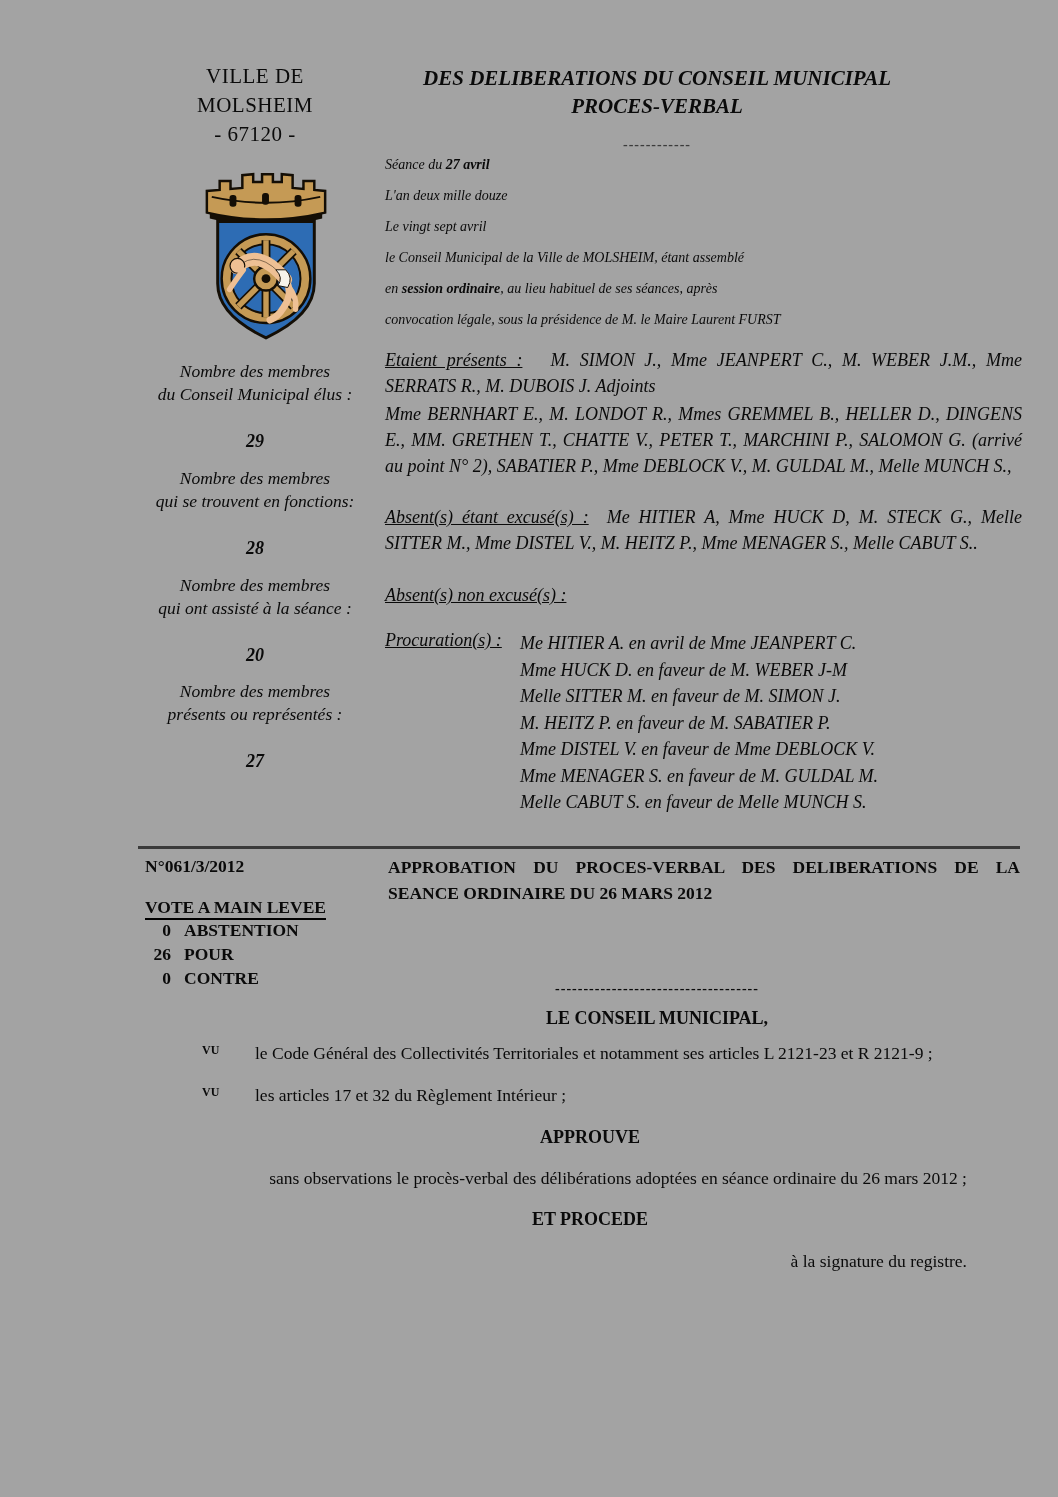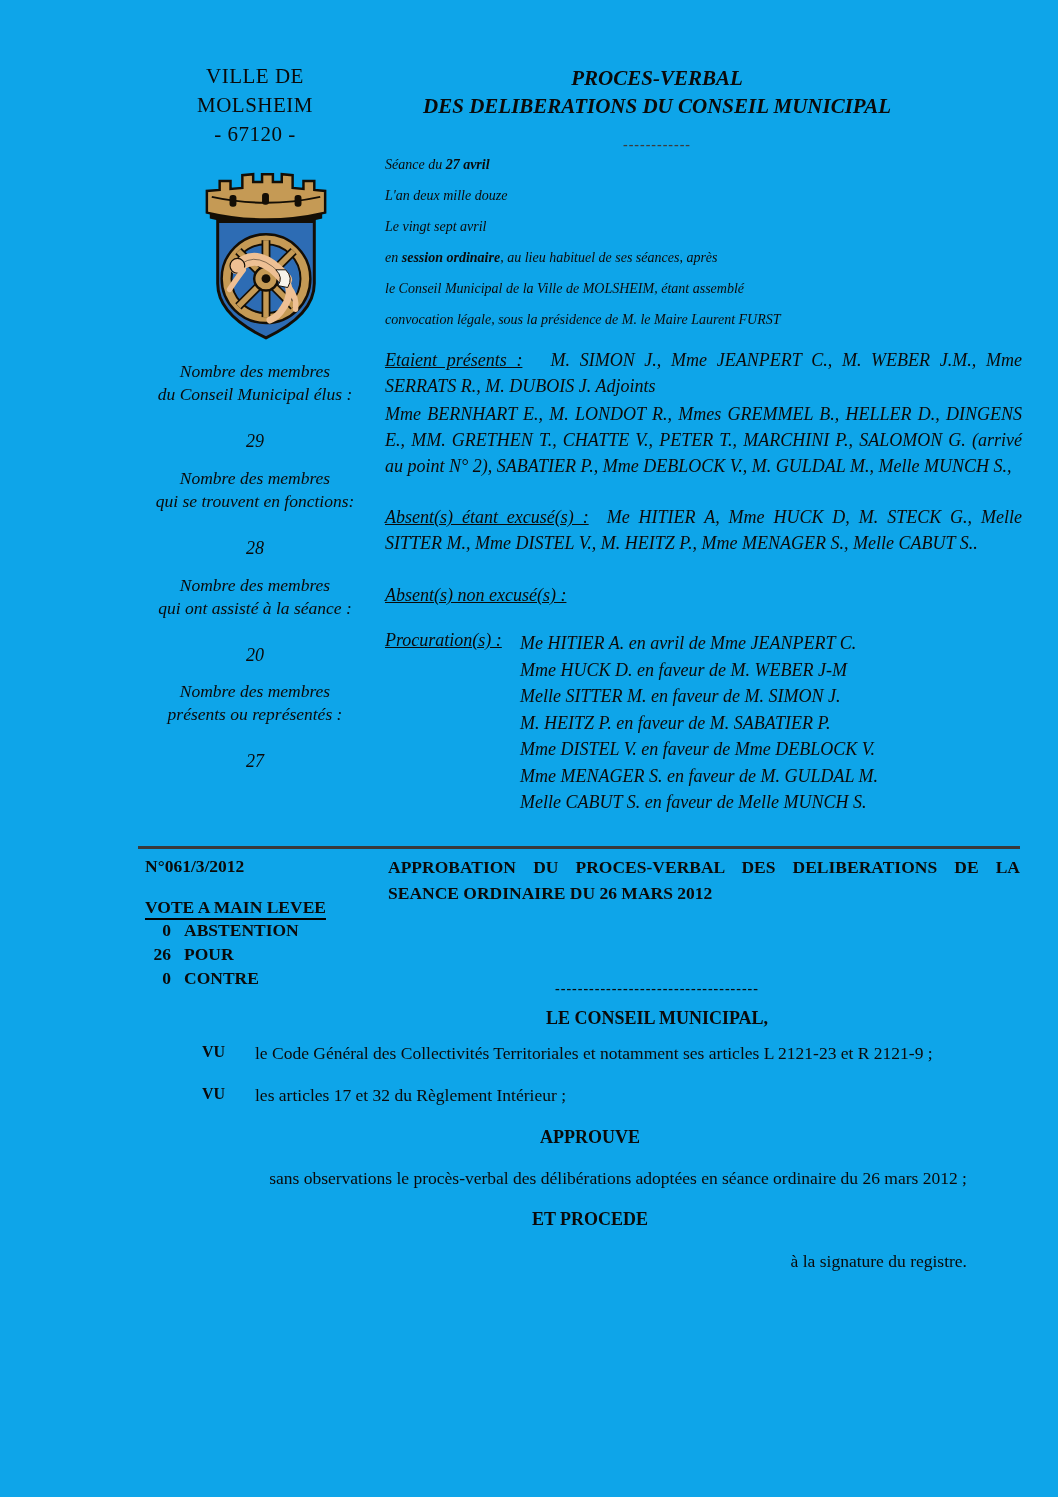--- a/index.html
+++ b/index.html
@@ -1,17 +1,17 @@
 <!DOCTYPE html>
 <html><head>
 <meta charset="utf-8">
 <style>
   html,body{margin:0;padding:0;background:#e9e9e9;}
   .page{
-    position:relative; width:1058px; height:1497px; background:#0ea5e9;
+    position:relative; width:1058px; height:1497px; background:#a3a3a3;
     font-family:"Liberation Serif", serif; color:#0a0a0a; overflow:hidden;
     margin:0 auto;
   }
   .abs{position:absolute;}
   .it{font-style:italic;}
   .b{font-weight:bold;}
   .u{text-decoration:underline;}
   .center{text-align:center;}
   .justify{text-align:justify;}
   .justify-full{text-align:justify; text-align-last:justify;}
@@ -19,55 +19,55 @@
   .commune{left:126px; top:62px; width:258px; font-size:21px; line-height:29px; letter-spacing:.5px;}
   .title-block{left:295px; top:64px; width:724px; font-size:21px; line-height:28px;}
   .title-divider{margin-top:11px; font-size:14px; font-weight:bold; letter-spacing:1px; color:#3c3c3c;}
 
   .crest{left:197px; top:167px; width:138px; height:178px;}
 
   .seance{left:385px; top:149px; width:645px; font-size:14px;}
   .seance div{line-height:31px;}
 
   .side-item{left:130px; width:250px; font-size:17.5px; line-height:23px;}
-  .side-value{margin-top:24px; font-size:18px; font-weight:normal;}
+  .side-value{margin-top:24px; font-size:18px; font-weight:bold;}
 
   .att{left:385px; width:637px; font-size:18px; line-height:26px;}
   .label-gap{margin-right:28px;}
   .label-gap-sm{margin-right:18px;}
   .proxy-label{left:385px; top:630px; font-size:18px;}
   .proxy-list{left:520px; top:630px; width:500px; font-size:18px; line-height:26.5px;}
 
   .rule{left:138px; top:846px; width:882px; height:3px; background:#3a3a3a;}
   .delib-number{left:145px; top:856px; font-size:17.5px;}
   .delib-title{left:388px; top:854px; width:632px; font-size:17.5px; line-height:26px;}
   .vote-method{left:145px; top:897px; font-size:17.5px; border-bottom:2px solid #000; padding-bottom:1px;}
   .vote-row{left:145px; font-size:17.5px;}
   .vote-count{display:inline-block; width:26px; text-align:right; margin-right:13px;}
   .mid-divider{left:295px; top:981px; width:724px; font-size:14px; font-weight:bold; letter-spacing:1px;}
   .council-heading{left:295px; top:996px; width:724px; font-size:18px;margin-top:12px;}
-  .vu-label{left:202px; font-size:16px; font-weight:bold;}
+  .vu-label{left:202px; font-size:12px; font-weight:bold;}
   .vu-text{left:255px; width:712px; font-size:17.5px;}
   .center-heading{left:160px; width:860px; font-size:18px;}
   .body-text{left:255px; width:712px; font-size:17.5px;text-align:right;}
 </style>
 </head>
 <body>
 
 <div class="page">
 
   <div class="abs commune center">
     <div>VILLE DE</div>
     <div>MOLSHEIM</div>
     <div>- 67120 -</div>
   </div>
 
   <div class="abs title-block center b it">
+    <div>DES DELIBERATIONS DU CONSEIL MUNICIPAL</div>
     <div>PROCES-VERBAL</div>
-    <div>DES DELIBERATIONS DU CONSEIL MUNICIPAL</div>
     <div class="title-divider" style="font-style:normal;">------------</div>
   </div>
 
   <svg class="abs crest" viewBox="0 0 140 180" aria-hidden="true">
 
     <path stroke="#140e05" stroke-width="2.5" d="M10,46 L10,24 L23,23 L23,14 L34,14 L34,22 L46,21 L46,8 L57,7 L57,15 L66,15 L66,7 L77,7 L77,15 L86,15 L86,7 L97,8 L97,21 L108,22 L108,14 L119,14 L119,23 L130,24 L130,46 Q70,60 10,46 Z" fill="#c59a55"></path>
     <path d="M15,30 Q70,42 125,30" stroke="#140e05" stroke-width="2" fill="none"></path>
     <rect x="33" y="28" width="7" height="12" rx="3" fill="#140e05"></rect>
     <rect x="66" y="26" width="7" height="12" rx="3" fill="#140e05"></rect>
     <rect x="99" y="28" width="7" height="12" rx="3" fill="#140e05"></rect>
@@ -100,22 +100,22 @@
       <path d="M88,112 Q99,126 88,142 Q82,152 74,155" fill="none" stroke-width="7" stroke-linecap="round" stroke="#eec094"></path>
       <path d="M92,120 Q102,132 100,144" fill="none" stroke-width="5.5" stroke-linecap="round" stroke="#eec094"></path>
       <path d="M80,104 q8,8 2,16 l10,2 q6,-10 -2,-18 Z" fill="#f6f3ea" stroke="#140e05" stroke-width="1"></path>
     </g>
   </svg>
 
   <div class="abs seance it">
     <div><span>Séance du </span><span class="b">27 avril</span></div>
     <div>L'an deux mille douze</div>
     <div>Le vingt sept avril</div>
+    <div>le Conseil Municipal de la Ville de MOLSHEIM, étant assemblé</div>
     <div><span>en </span><span class="b">session ordinaire</span><span>, au lieu habituel de ses séances, après</span></div>
-    <div>le Conseil Municipal de la Ville de MOLSHEIM, étant assemblé</div>
     <div>convocation légale, sous la présidence de M. le Maire Laurent FURST</div>
   </div>
 
   <div class="abs side-item center it" style="top:360px;">
     <div>Nombre des membres</div>
     <div>du Conseil Municipal élus :</div>
     <div class="side-value">29</div>
   </div>
   <div class="abs side-item center it" style="top:467px;">
     <div>Nombre des membres</div>

